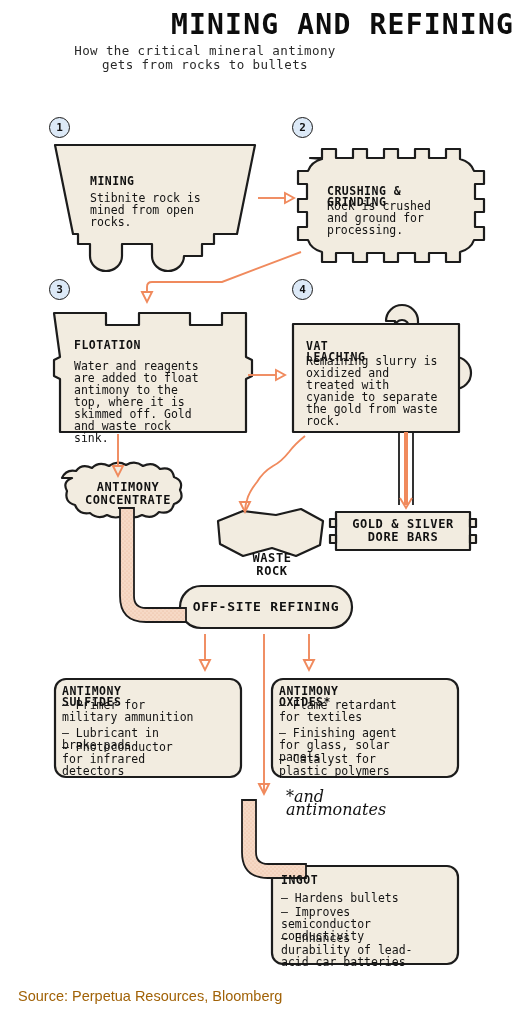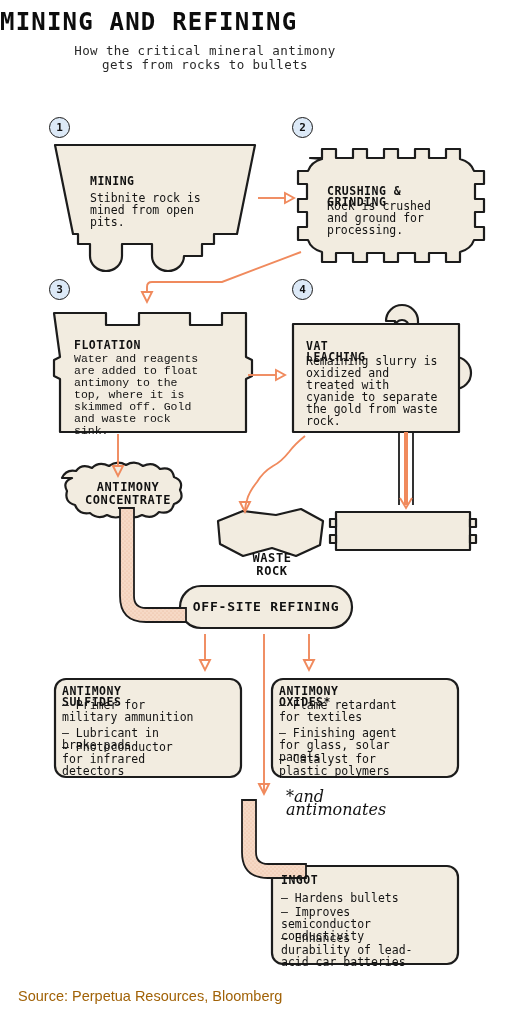--- a/index.html
+++ b/index.html
@@ -7,23 +7,23 @@
     width:514px;height:1024px;
     background:#ffffff;
     font-family:"DejaVu Sans Mono", monospace;
     position:relative;
     overflow:hidden;
   }
   .stage{position:relative;width:514px;height:1024px;}
 
   
   .title{
-    position:absolute;left:0;top:8px;width:514px;text-align:left;
+    position:absolute;left:0;top:8px;width:514px;text-align:right;
     font-family:"DejaVu Sans Mono", monospace;
-    font-weight:bold;font-size:24px;letter-spacing:1.2px;color:#0d0d0d;
+    font-weight:bold;font-size:28px;letter-spacing:1.2px;color:#0d0d0d;
   }
   .subtitle{
     position:absolute;left:0;top:44px;width:410px;text-align:center;
     font-size:12.5px;line-height:14px;color:#2a2a2a;letter-spacing:.4px;
   }
   .source{
     position:absolute;left:18px;top:988px;
     font-family:"Liberation Sans", sans-serif;
     font-size:14.5px;color:#a16207;
   }
@@ -186,34 +186,34 @@
 
   <div class="badge" style="left:49px;top:117px;">1</div>
   <div class="badge" style="left:292px;top:117px;">2</div>
   <div class="badge" style="left:49px;top:279px;">3</div>
   <div class="badge" style="left:292px;top:279px;">4</div>
 
   <div class="ntxt" style="left:90px;top:176px;">
     <div class="nhead" style="white-space:pre-line;">MINING</div>
     <div class="nbody" style="white-space:pre-line;margin-top:5px;">Stibnite rock is
 mined from open
-pits.</div>
+rocks.</div>
   </div>
 
   <div class="ntxt" style="left:306px;top:186px;padding-left:21px;">
     <div class="nhead" style="white-space:pre-line;">CRUSHING &amp;
 GRINDING</div>
     <div class="nbody" style="white-space:pre-line;margin-top:-8px;">Rock is crushed
 and ground for
 processing.</div>
   </div>
 
   <div class="ntxt" style="left:74px;top:340px;">
     <div class="nhead" style="white-space:pre-line;">FLOTATION</div>
-    <div class="nbody" style="white-space:pre-line;margin-top:2px;font-family:Liberation Mono, monospace;">Water and reagents
+    <div class="nbody" style="white-space:pre-line;margin-top:9px;">Water and reagents
 are added to float
 antimony to the
 top, where it is
 skimmed off. Gold
 and waste rock
 sink.</div>
   </div>
 
   <div class="ntxt" style="left:306px;top:341px;">
     <div class="nhead" style="white-space:pre-line;">VAT
@@ -223,20 +223,22 @@
 treated with
 cyanide to separate
 the gold from waste
 rock.</div>
   </div>
 
   <div class="centerlbl" style="left:62px;top:481px;width:132px;white-space:pre-line;">ANTIMONY
 CONCENTRATE</div>
   <div class="centerlbl" style="left:224px;top:552px;width:96px;white-space:pre-line;">WASTE
 ROCK</div>
+  <div class="centerlbl" style="left:338px;top:518px;width:130px;white-space:pre-line;">GOLD &amp; SILVER
+DORE BARS</div>
 
   <div class="centerlbl" style="left:180px;top:600px;width:172px;font-size:13px;letter-spacing:.8px;">OFF-SITE REFINING</div>
 
   <div class="ntxt" style="left:62px;top:686px;">
     <div class="nhead" style="white-space:pre-line;">ANTIMONY
 SULFIDES</div>
     <div class="nbody" style="white-space:pre-line;margin-top:-9px;">– Primer for
 military ammunition</div>
     <div class="nbody" style="white-space:pre-line;margin-top:4px;">– Lubricant in
 brake pads</div>

